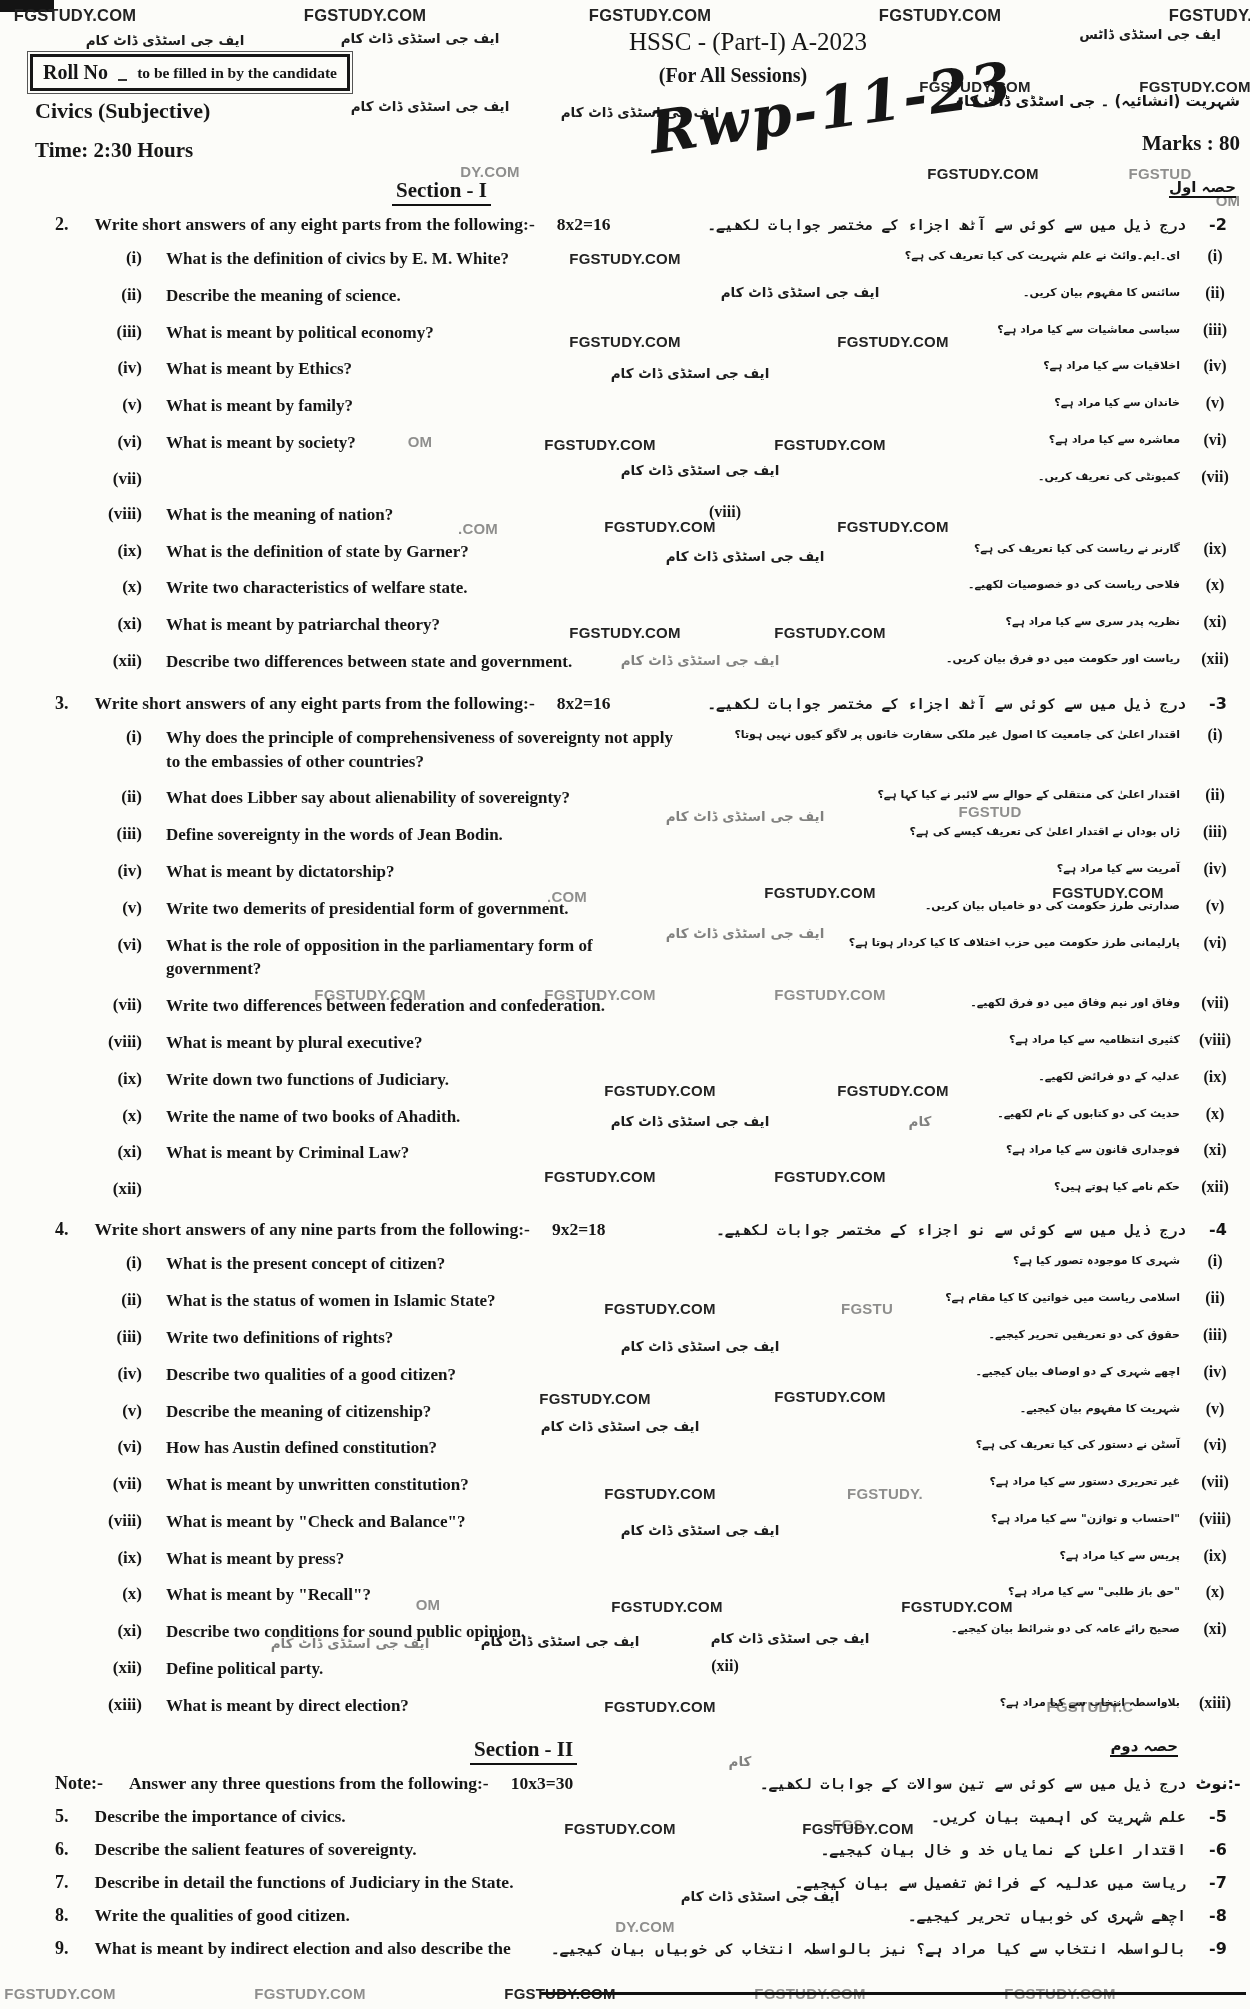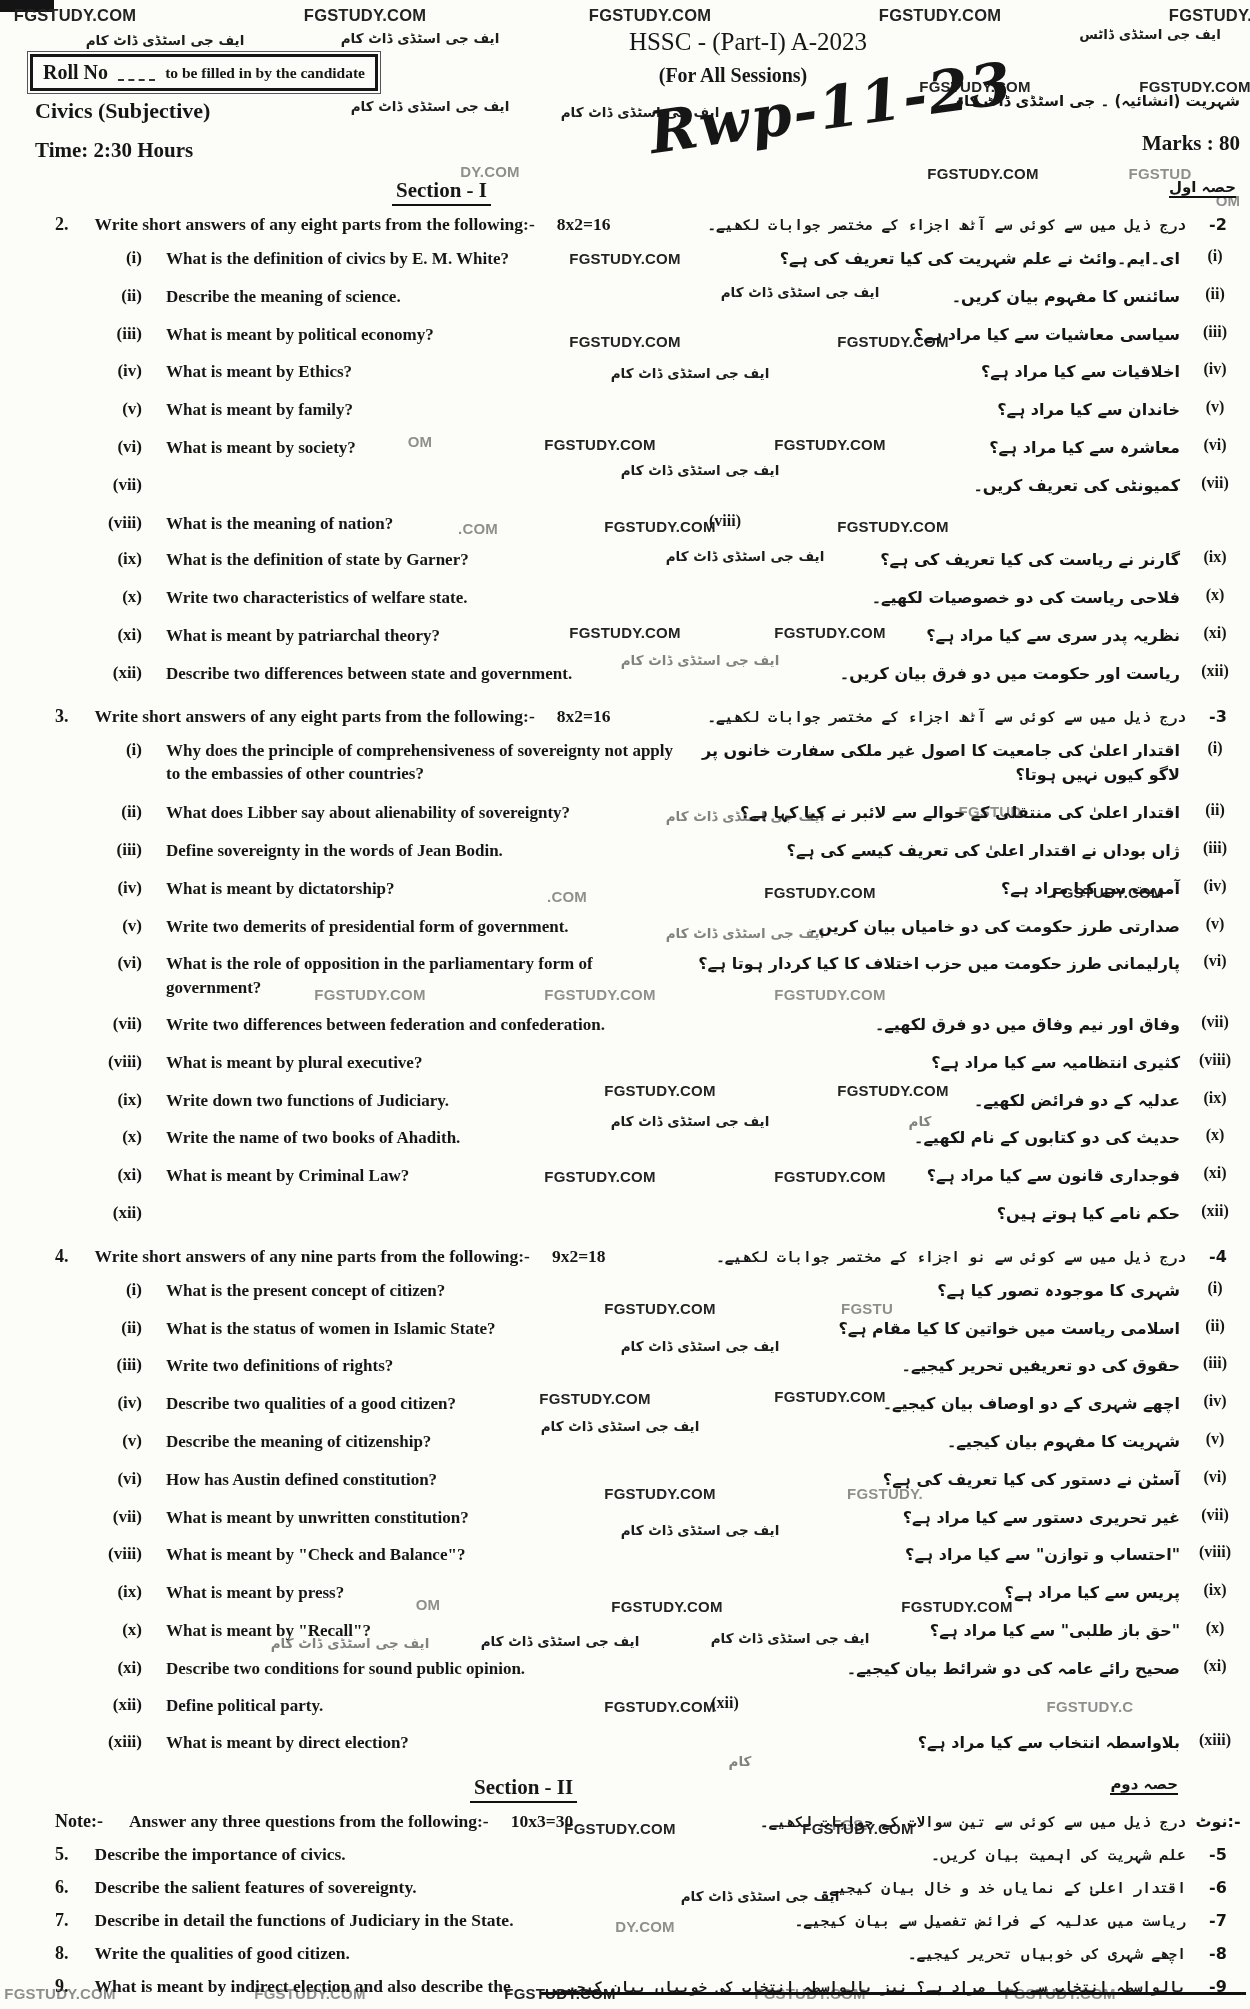--- a/index.html
+++ b/index.html
@@ -9,21 +9,21 @@
   .wm{position:absolute;transform:translateX(-50%);font-family:"Liberation Sans",sans-serif;
       font-weight:700;font-size:15px;letter-spacing:.2px;color:#232323;white-space:nowrap;}
   .wm.big{font-size:16.5px;}
   .wmf{opacity:.5;}
   .uwm{position:absolute;transform:translateX(-50%);font-family:"DejaVu Sans",sans-serif;
        font-size:13.5px;font-weight:700;color:#1d1d1d;direction:rtl;white-space:nowrap;}
   .uwmf{opacity:.55;}
   
   .corner-smudge{position:absolute;left:0;top:0;width:54px;height:12px;background:#141414;}
   .hdr-title{position:absolute;left:748px;top:28px;transform:translateX(-50%);font-size:25px;font-weight:400;white-space:nowrap;}
-  .rollbox{position:absolute;left:30px;top:54px;width:348px;height:37px;border:3px solid #161616;
+  .rollbox{position:absolute;left:30px;top:54px;width:320px;height:37px;border:3px solid #161616;
            outline:1px solid #555;outline-offset:2px;display:flex;align-items:center;padding:0 10px;box-sizing:border-box;}
   .rollbox .lbl{font-size:20px;font-weight:700;}
   .rollbox .blank{flex:1;border-bottom:2px dashed #333;margin:0 10px;height:15px;}
   .rollbox .note{font-size:15.5px;font-weight:700;white-space:nowrap;}
   .sessions{position:absolute;left:733px;top:64px;transform:translateX(-50%);font-size:20px;font-weight:700;white-space:nowrap;}
   .subject{position:absolute;left:35px;top:98px;font-size:22px;font-weight:700;}
   .subject-ur{position:absolute;right:10px;top:92px;font-family:"DejaVu Sans",sans-serif;font-size:15px;font-weight:700;direction:rtl;}
   .time{position:absolute;left:35px;top:138px;font-size:21px;font-weight:700;}
   .marks{position:absolute;right:10px;top:131px;font-size:21px;font-weight:700;}
   .handwrite{position:absolute;left:648px;top:74px;transform:rotate(-8deg);
@@ -39,21 +39,21 @@
   .sec2 .sec-ur{margin-right:72px;}
   .q-header{display:flex;align-items:baseline;margin-bottom:12px;}
   .q-num{flex:none;padding-left:55px;padding-right:26px;font-size:18px;font-weight:700;white-space:nowrap;}
   .q-text{flex:none;font-size:17.5px;font-weight:700;}
   .q-marks{flex:none;margin-left:22px;font-size:17.5px;font-weight:700;}
   .q-ur{flex:1;font-family:Liberation Mono, monospace;font-size:14.5px;font-weight:700;direction:rtl;padding-left:10px;}
   .q-urnum{flex:none;width:64px;text-align:center;font-size:16px;font-weight:700;font-family:"DejaVu Sans",sans-serif;}
   .part-row{display:flex;align-items:flex-start;margin-bottom:13px;}
   .p-label{flex:none;width:142px;text-align:right;font-size:17px;font-weight:700;line-height:1.3;}
   .p-en{flex:none;width:548px;padding-left:24px;font-size:17px;font-weight:700;line-height:1.4;box-sizing:border-box;}
-  .p-ur{flex:1;font-family:"DejaVu Sans",sans-serif;font-size:16px;font-weight:700;direction:rtl;line-height:1.55;padding-left:6px;}
+  .p-ur{flex:1;font-family:"DejaVu Sans",sans-serif;font-size:11px;font-weight:700;direction:rtl;line-height:1.55;padding-left:6px;}
   .p-urlabel{flex:none;width:70px;text-align:center;font-size:16px;font-weight:700;}
   .q9-rule{position:absolute;left:540px;top:1992px;width:706px;height:3px;background:#111;}
 </style>
 </head>
 <body>
 
 <div class="page">
 
   <div class="corner-smudge"></div>
 

